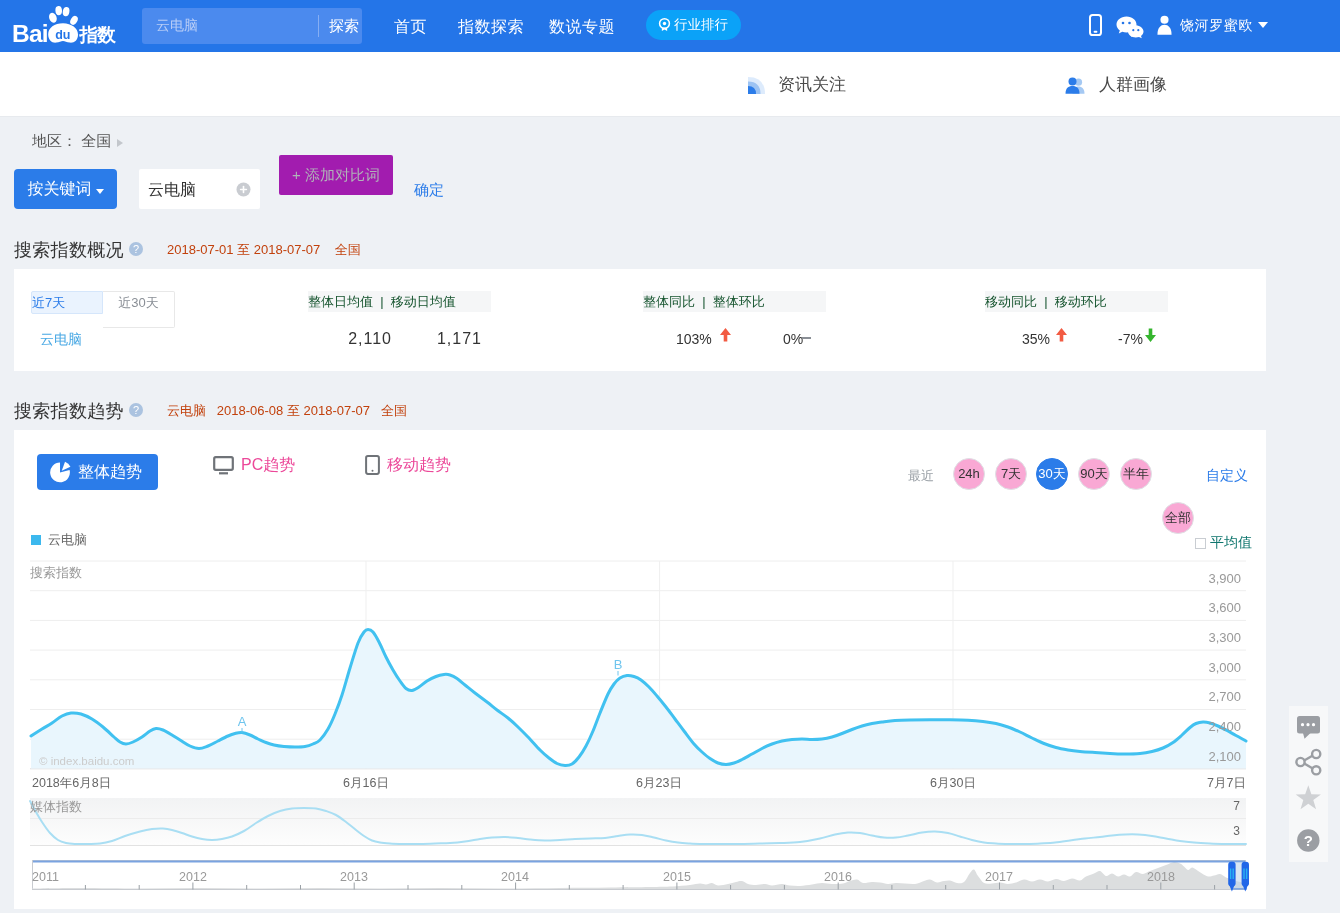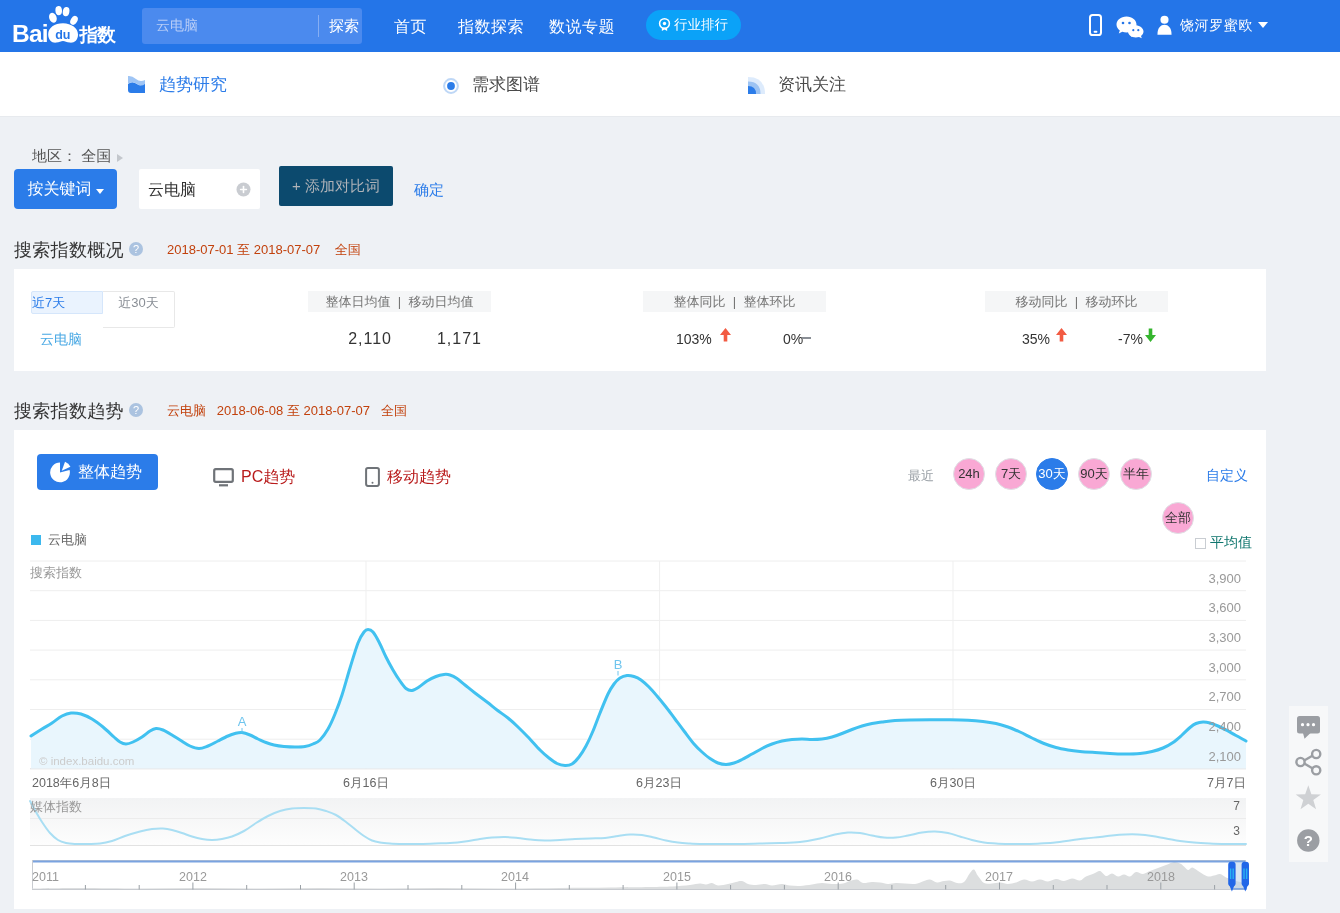--- a/index.html
+++ b/index.html
@@ -17,46 +17,46 @@
 #pill svg{position:absolute;left:10px;top:6px;}
 .hico{position:absolute;top:13px;}
 #uname{position:absolute;left:1180px;top:17px;font-size:14px;color:#fff;letter-spacing:0.6px;}
 #caret{position:absolute;left:1258px;top:22px;width:0;height:0;border:5px solid transparent;border-top:6px solid #fff;}
 
 #subnav{position:absolute;top:52px;left:0;width:1340px;height:65px;background:#fff;border-bottom:1px solid #e7eaee;}
 .snitem{position:absolute;top:0;height:65px;line-height:65px;font-size:17px;color:#4a4a4a;}
 .snitem.act{color:#2b7ce9;}
 .snitem svg{vertical-align:-4px;margin-right:13px;}
 
-#region{position:absolute;left:32px;top:132px;font-size:15px;color:#555;margin-top:15px;}
+#region{position:absolute;left:32px;top:132px;font-size:15px;color:#555;}
 #region .arr{display:inline-block;width:0;height:0;border:4px solid transparent;border-left:6px solid #c3c7cc;margin-left:6px;vertical-align:-1px;}
 #kwbtn{position:absolute;left:14px;top:169px;width:103px;height:40px;background:#2b7ce9;border-radius:4px;color:#fff;font-size:16px;line-height:40px;text-align:center;}
 #kwbtn .c{display:inline-block;width:0;height:0;border:4px solid transparent;border-top:5px solid #fff;margin-left:4px;vertical-align:-4px;}
 #kwbox{position:absolute;left:139px;top:169px;width:121px;height:40px;background:#fff;border-radius:2px;}
 #kwbox .t{position:absolute;left:9px;top:11px;font-size:16px;color:#333;}
-#addbox{position:absolute;left:279px;top:166px;width:114px;height:40px;background:#0c4a6e;border-radius:2px;color:#b0b3b8;font-size:15px;line-height:40px;text-align:center;}
+#addbox{position:absolute;left:279px;top:155px;width:114px;height:40px;background:#a21caf;border-radius:2px;color:#b0b3b8;font-size:15px;line-height:40px;text-align:center;}
 #okbtn{position:absolute;left:414px;top:181px;font-size:15px;color:#2b7ce9;}
 
 .sect{position:absolute;left:14px;font-size:18px;color:#333;font-weight:500;letter-spacing:0.3px;}
 .qmark{position:absolute;width:14px;height:14px;border-radius:50%;background:#abc3e0;color:#fff;font-size:11px;line-height:14px;text-align:center;}
 .subt{position:absolute;font-size:13px;color:#c2410c;}
 
 #card1{position:absolute;left:14px;top:269px;width:1252px;height:102px;background:#fff;}
 .tab7{position:absolute;left:17px;top:22px;width:72px;height:23px;background:#eaf3fe;border:1px solid #d5e6fb;color:#2b7ce9;font-size:13px;line-height:21px;border-radius:2px 0 0 2px;}
 .tab30{position:absolute;left:89px;top:22px;width:72px;height:37px;background:#fff;border:1px solid #e8e8e8;border-left:none;color:#8a8f96;font-size:13px;text-align:center;line-height:21px;border-radius:0 2px 2px 0;}
-.chead{position:absolute;top:22px;height:21px;background:#f5f6f7;color:#737373;font-size:13px;text-align:center;line-height:21px;}
+.chead{position:absolute;top:22px;height:21px;background:#f5f6f7;color:#14532d;font-size:13px;text-align:left;line-height:21px;}
 .kwname{position:absolute;left:26px;top:62px;font-size:14px;color:#48a8e4;}
 .val{position:absolute;top:61px;font-size:16px;color:#333;letter-spacing:1px;}
 .pct{position:absolute;top:62px;font-size:14px;color:#333;}
 .dash{position:absolute;width:9px;height:2px;background:#8a8f96;}
 
 #card2{position:absolute;left:14px;top:430px;width:1252px;height:479px;background:#fff;}
 #tbtn{position:absolute;left:23px;top:24px;width:121px;height:36px;background:#2b7ce9;border-radius:4px;color:#fff;font-size:16px;line-height:36px;}
 
-.ttab{position:absolute;top:28px;height:37px;line-height:37px;font-size:16px;color:#b91c1c;}
+.ttab{position:absolute;top:16px;height:37px;line-height:37px;font-size:16px;color:#ec4899;}
 .ttab svg{vertical-align:-5px;margin-right:7px;}
 #recent{position:absolute;left:894px;top:37px;font-size:13px;color:#9aa0a6;}
 .pillc{position:absolute;top:28px;width:32px;height:32px;border:1px solid #dfe1e5;border-radius:50%;background:#f9a8d4;color:#333;font-size:13px;text-align:center;line-height:30px;}
 .pillc.on{background:#2b7ce9;border-color:#2b7ce9;color:#fff;}
 #custom{position:absolute;left:1192px;top:37px;font-size:14px;color:#2b7ce9;}
 #legend{position:absolute;left:17px;top:101px;font-size:13px;color:#666;}
 #legend .sq{display:inline-block;width:10px;height:10px;background:#3cb8ee;margin-right:7px;vertical-align:-1px;}
 #avg{position:absolute;left:1181px;top:104px;font-size:13px;color:#0f766e;}
 #avg .bx{display:inline-block;width:11px;height:11px;border:1px solid #c9cdd2;background:#fff;margin-right:4px;vertical-align:-2px;}
 </style>
@@ -106,33 +106,31 @@
     </svg>
   <svg class="hico" style="left:1157px;top:14px;" width="15" height="22" viewBox="0 0 17 22">
       <circle cx="8.5" cy="5" r="4.6" fill="#fff"></circle>
       <path d="M0.5,22 C0.5,14.5 4,10.8 8.5,10.8 C13,10.8 16.5,14.5 16.5,22 Z" fill="#fff"></path>
     </svg>
   <div id="uname">饶河罗蜜欧</div>
   <div id="caret"></div>
 </div>
 
 <div id="subnav">
-  <div class="snitem act" style="left:127px;"><svg width="19" height="19" viewBox="0 0 19 19">
-        <path d="M1,3 L1,15 Q1,18 4,18 L18,18 L18,18 L18,8 Q14,12 10,9 Q5,5.5 1,9 Z" fill="#2b7ce9"></path>
-        <path d="M1,1 Q5,0.5 9,4 Q13,7.5 18,5 L18,9 Q14,12 10,9 Q5,5.5 1,9 Z" fill="#9fc5f5"></path>
-      </svg>趋势研究</div>
-  <div class="snitem" style="left:443px;"><svg width="16" height="16" viewBox="0 0 16 16">
-        <circle cx="8" cy="8" r="6.9" fill="none" stroke="#bed7f6" stroke-width="2"></circle>
-        <circle cx="8" cy="8" r="3.9" fill="#2b7ce9"></circle>
-      </svg>需求图谱</div>
   <div class="snitem" style="left:748px;"><svg width="17" height="17" viewBox="0 0 17 17">
         <path d="M0,17 L0,0 Q17,0 17,17 Z" fill="#ddebfc"></path>
         <path d="M0,17 L0,4.5 Q12.5,4.5 12.5,17 Z" fill="#9cc3f3"></path>
         <path d="M0,17 L0,9 Q8,9 8,17 Z" fill="#2b7ce9"></path>
       </svg>资讯关注</div>
+  <div class="snitem" style="left:1064px;"><svg width="22" height="17" viewBox="0 0 22 17">
+        <circle cx="14.5" cy="5.2" r="3.6" fill="#a5c9f3"></circle>
+        <path d="M8.5,16.8 C8.5,11.5 11,9.5 14.5,9.5 C18,9.5 20.5,11.5 20.5,16.8 Z" fill="#a5c9f3"></path>
+        <circle cx="8.5" cy="4.6" r="4" fill="#2b7ce9"></circle>
+        <path d="M1.5,16.8 C1.5,11 4.3,9 8.5,9 C12.7,9 15.5,11 15.5,16.8 Z" fill="#2b7ce9"></path>
+      </svg>人群画像</div>
 </div>
 
 <div id="region">地区： 全国<span class="arr"></span></div>
 <div id="kwbtn">按关键词<span class="c"></span></div>
 <div id="kwbox">
     <span class="t">云电脑</span>
     <svg style="position:absolute;left:97px;top:13px;" width="15" height="15" viewBox="0 0 15 15">
       <circle cx="7.5" cy="7.5" r="7" fill="#c9ccd1"></circle>
       <rect x="3.8" y="6.7" width="7.4" height="1.6" rx="0.8" fill="#fff"></rect>
       <rect x="6.7" y="3.8" width="1.6" height="7.4" rx="0.8" fill="#fff"></rect>

